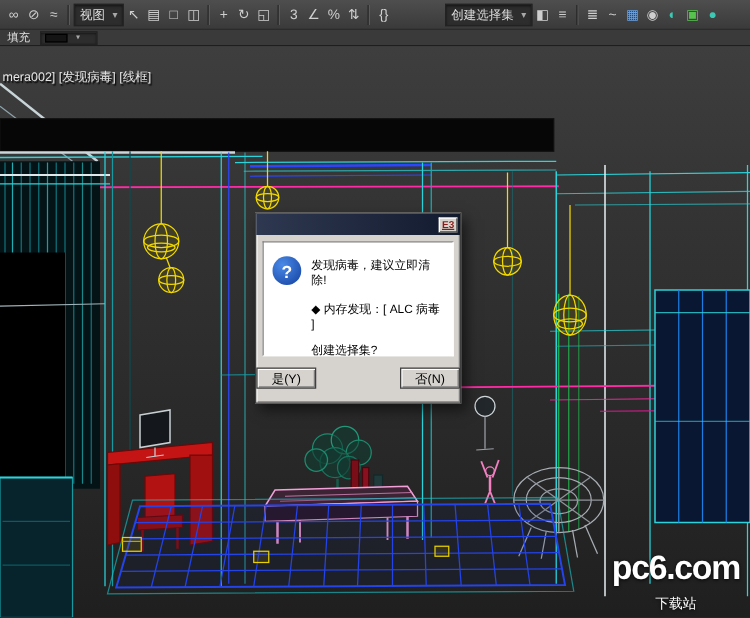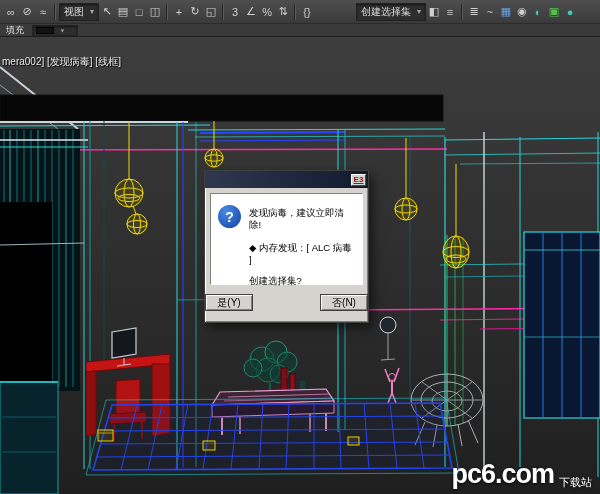--- a/index.html
+++ b/index.html
@@ -59,22 +59,22 @@
     background:radial-gradient(circle at 35% 30%,#4a8ae8,#123f9e);color:#fff;font-weight:bold;
     font-size:14px;display:flex;align-items:center;justify-content:center;}
   .dlg-line1{margin-bottom:11px;}
   .dlg-line2{margin-bottom:9px;}
   .dlg-buttons{display:flex;justify-content:space-between;gap:14px;padding:9px 0 11px;}
   .dlg-btn{width:48px;height:17px;background:var(--dialog-bg,#d6d3ce);border:1px solid #404040;
     box-shadow:inset 1px 1px 0 #fff,inset -1px -1px 0 #808080;font-size:10px;color:#000;
     font-family:inherit;display:flex;align-items:center;justify-content:center;padding:0;}
 
   
-  .watermark{position:absolute;right:8px;bottom:4px;display:flex;align-items:flex-end;gap:5px;
-    color:#fff;text-shadow:0 1px 3px rgba(0,0,0,.85);z-index:6;}
+  .watermark{position:absolute;right:8px;bottom:4px;display:flex;align-items:center;gap:5px;
+    color:#fff;text-shadow:0 1px 3px rgba(0,0,0,.85);z-index:6;flex-direction:column;}
   .wm-brand{font-size:27px;font-weight:bold;letter-spacing:-1px;}
   .wm-suffix{font-size:11px;}
 </style>
 </head>
 <body>
 
 <div class="app">
 
   <div class="toolbar-main">
     <span class="tbi">∞</span>

